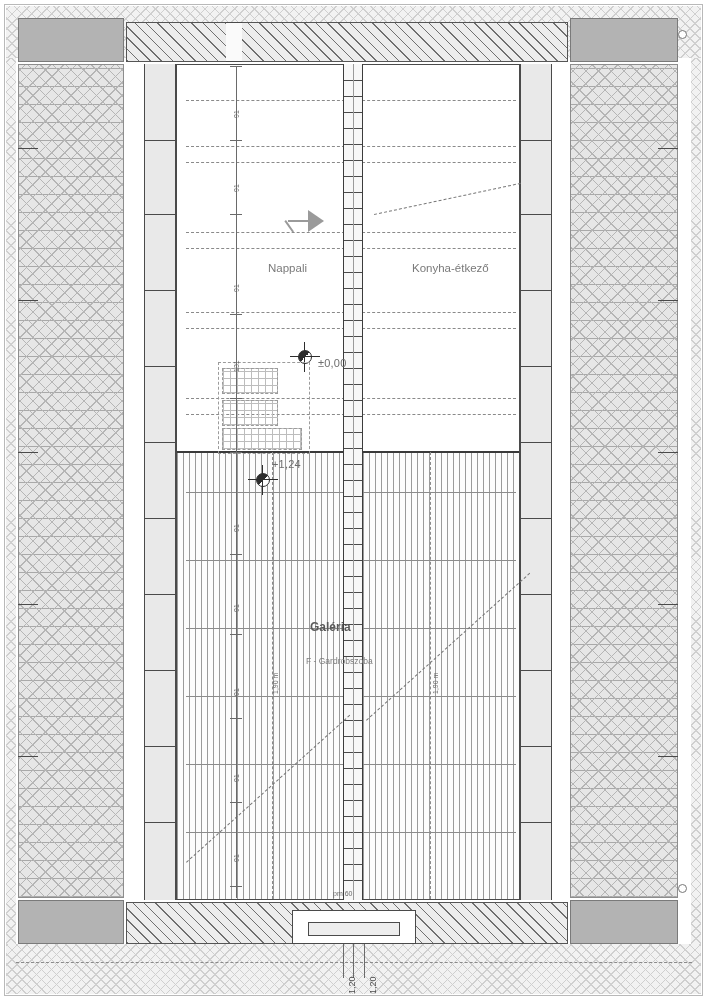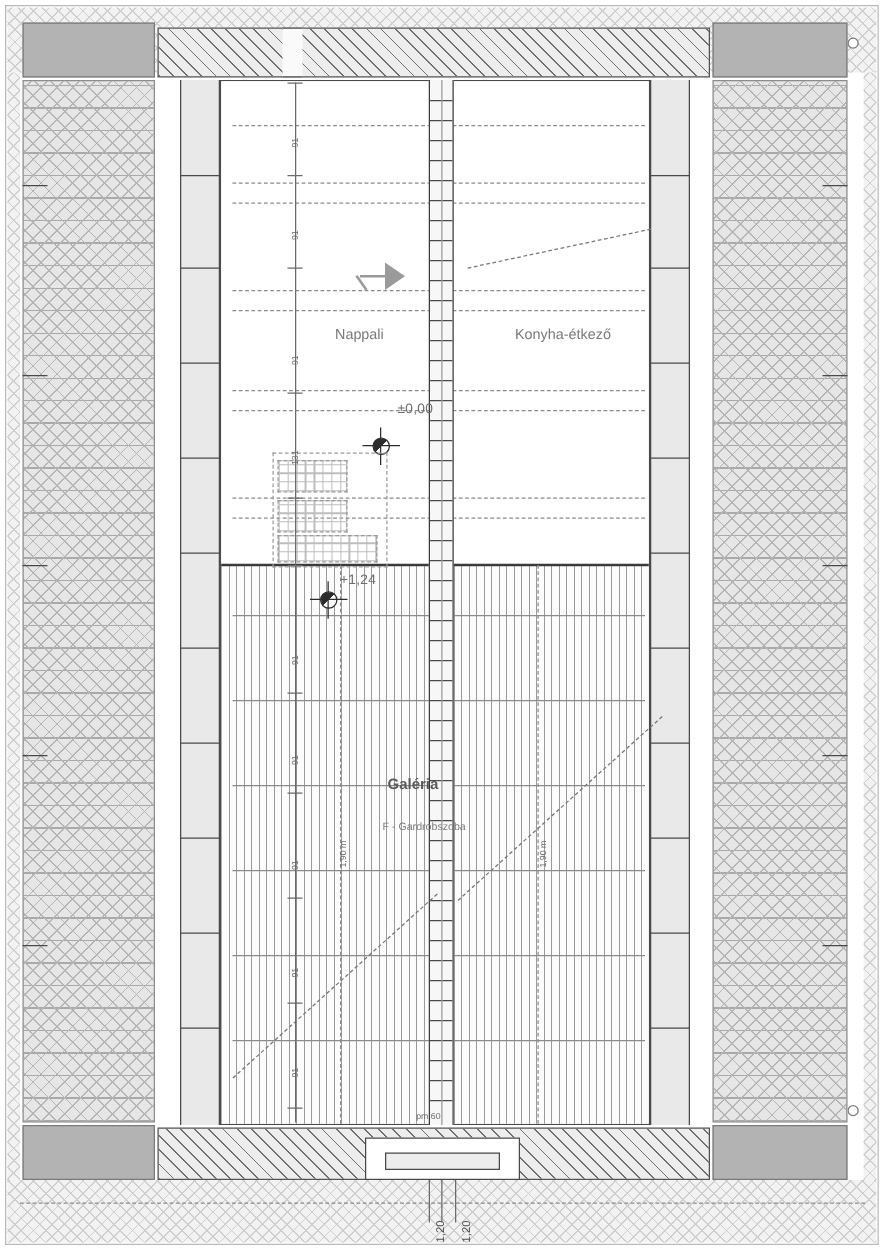--- a/index.html
+++ b/index.html
@@ -364,21 +364,21 @@
 
   <div class="abs lbl-room" style="left:268px; top:262px;">Nappali</div>
   <div class="abs lbl-room" style="left:396px; top:262px;margin-left:16px;">Konyha-étkező</div>
   <div class="abs lbl-bold" style="left:310px; top:620px;">Galéria</div>
   <div class="abs lbl-small" style="left:306px; top:656px;">F - Gardrobszoba</div>
 
   <div class="levelmark-wrap" style="left:298px; top:350px;">
     <div class="levelmark"></div>
     <div class="levelmark-v"></div>
   </div>
-  <div class="abs lbl" style="left:318px; top:321px;">±0,00</div>
+  <div class="abs lbl" style="left:318px; top:357px;">±0,00</div>
 
   <div class="levelmark-wrap" style="left:256px; top:473px;">
     <div class="levelmark"></div>
     <div class="levelmark-v"></div>
   </div>
   <div class="abs lbl" style="left:272px; top:458px;">+1,24</div>
 
   <div class="abs furn furn-grid" style="left:222px; top:368px; width:56px; height:26px;"></div>
   <div class="abs furn furn-grid" style="left:222px; top:400px; width:56px; height:26px;"></div>
   <div class="abs furn furn-grid" style="left:222px; top:428px; width:80px; height:22px;"></div>

